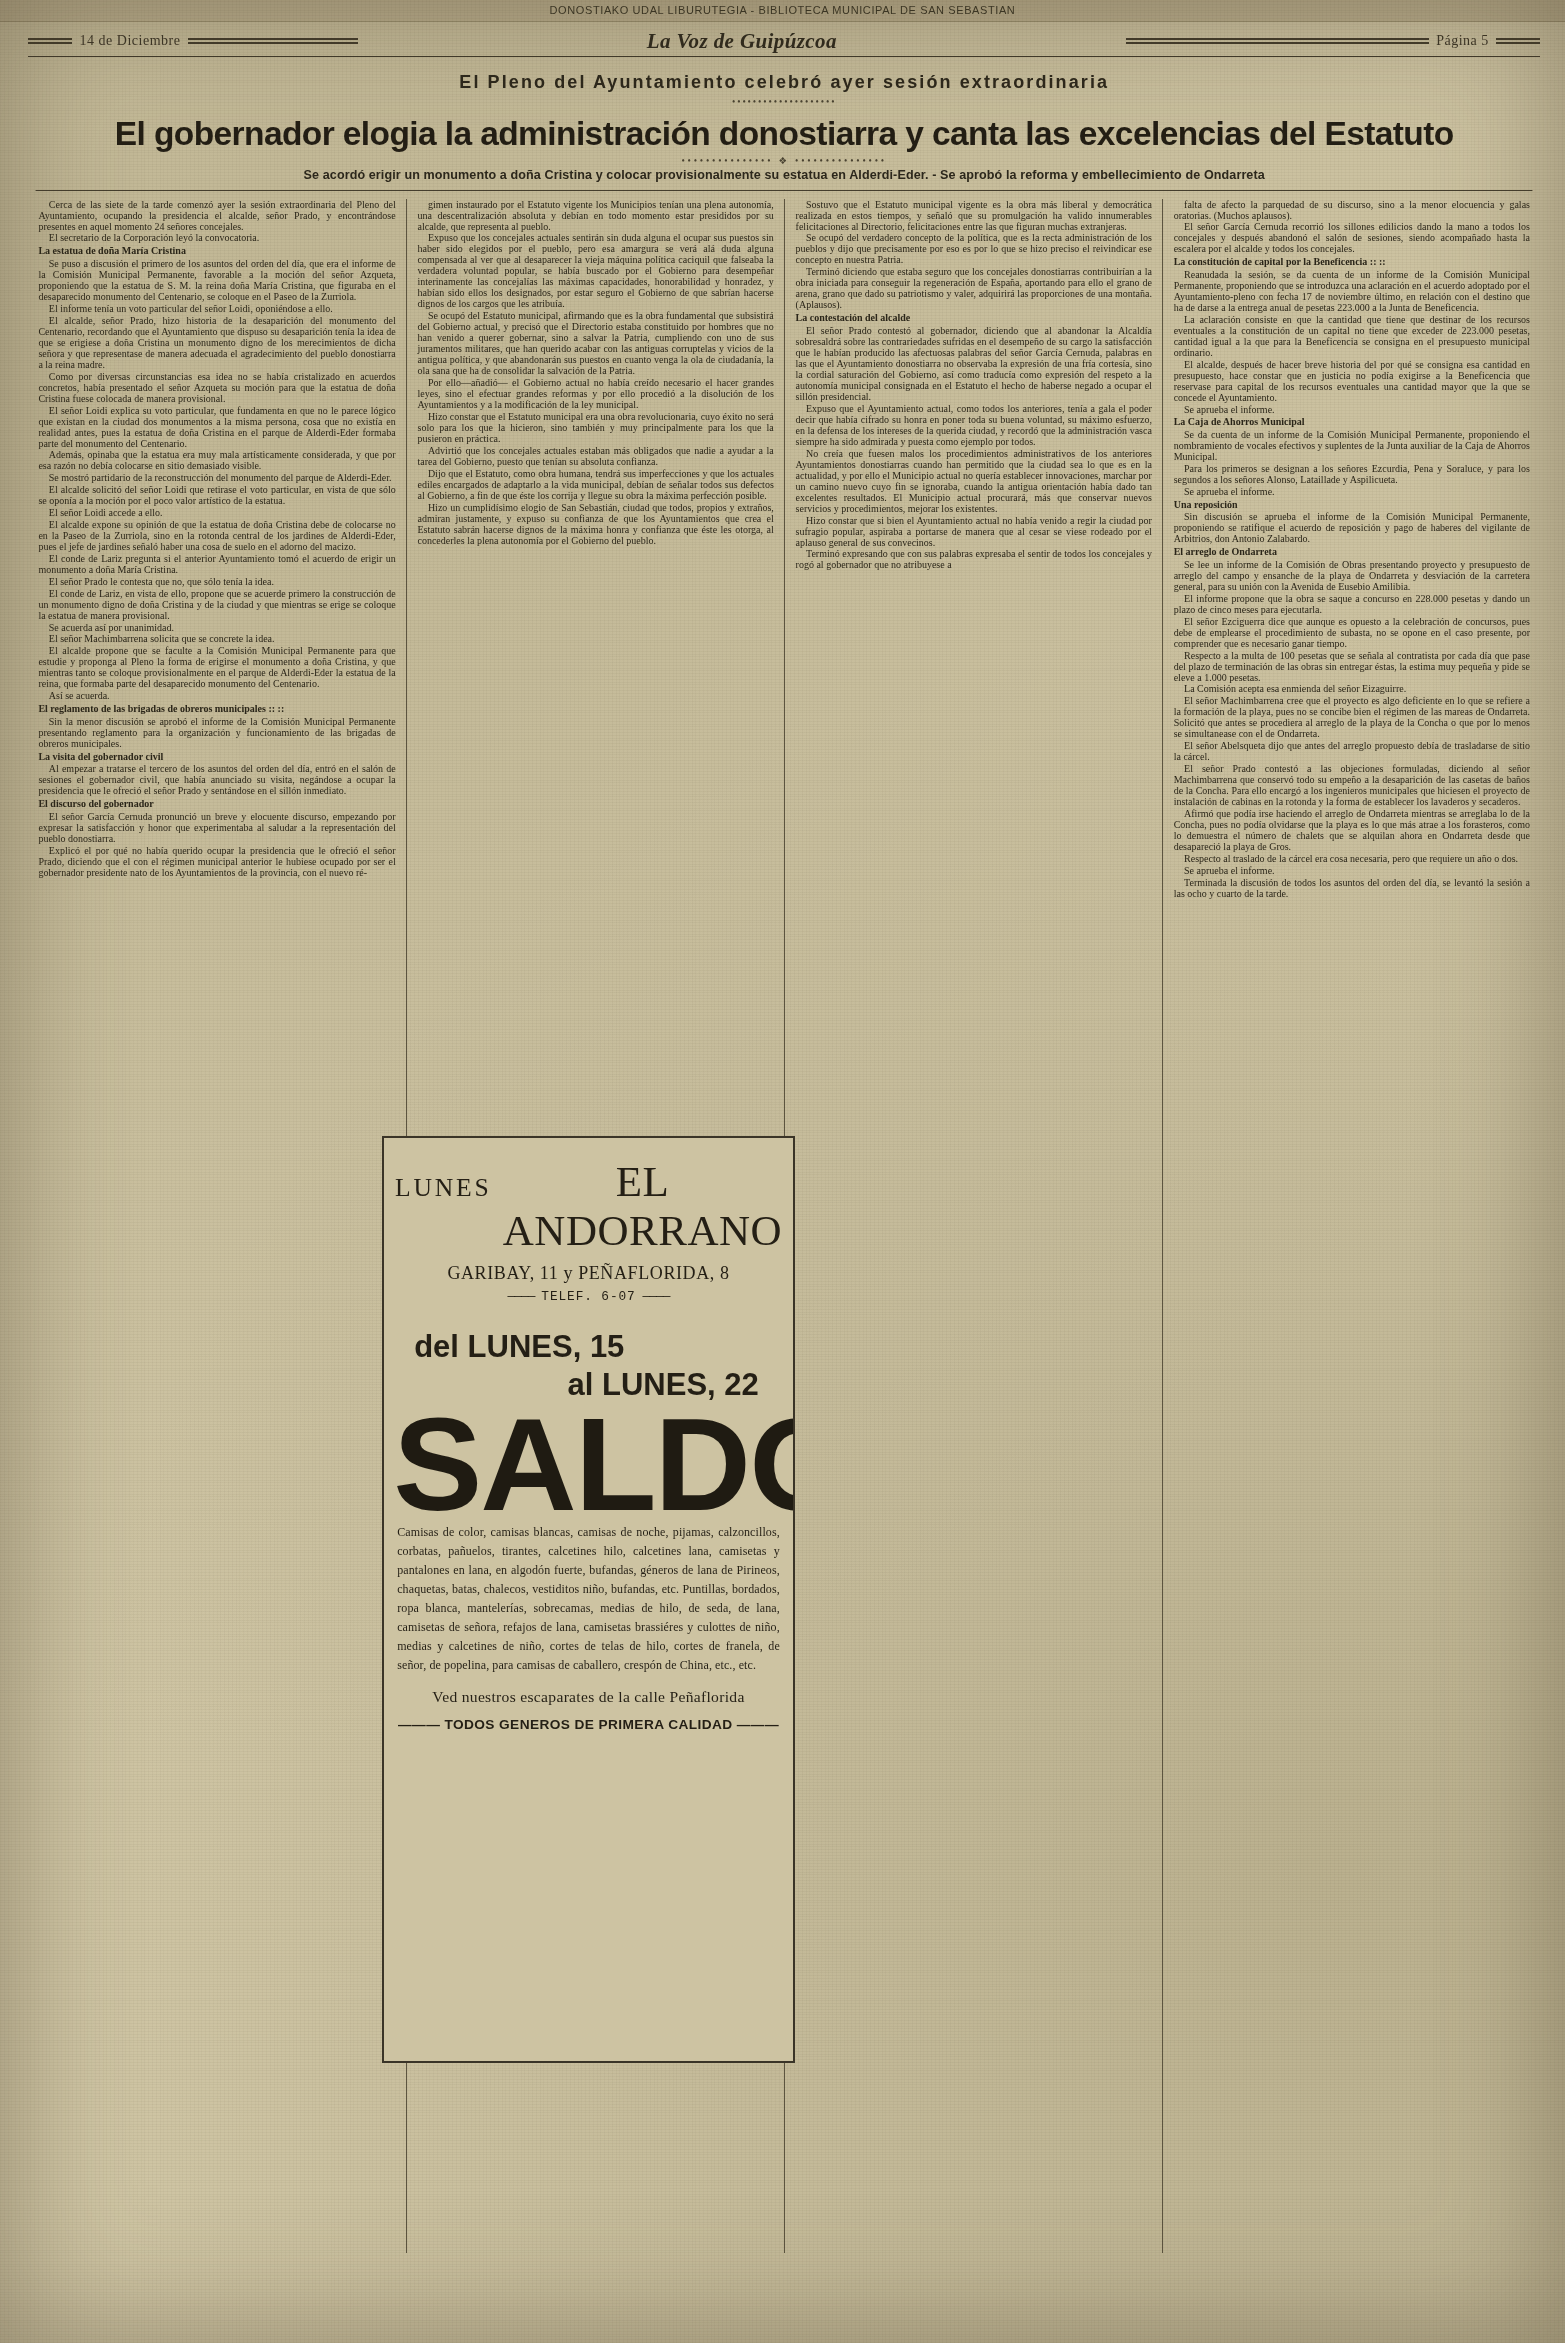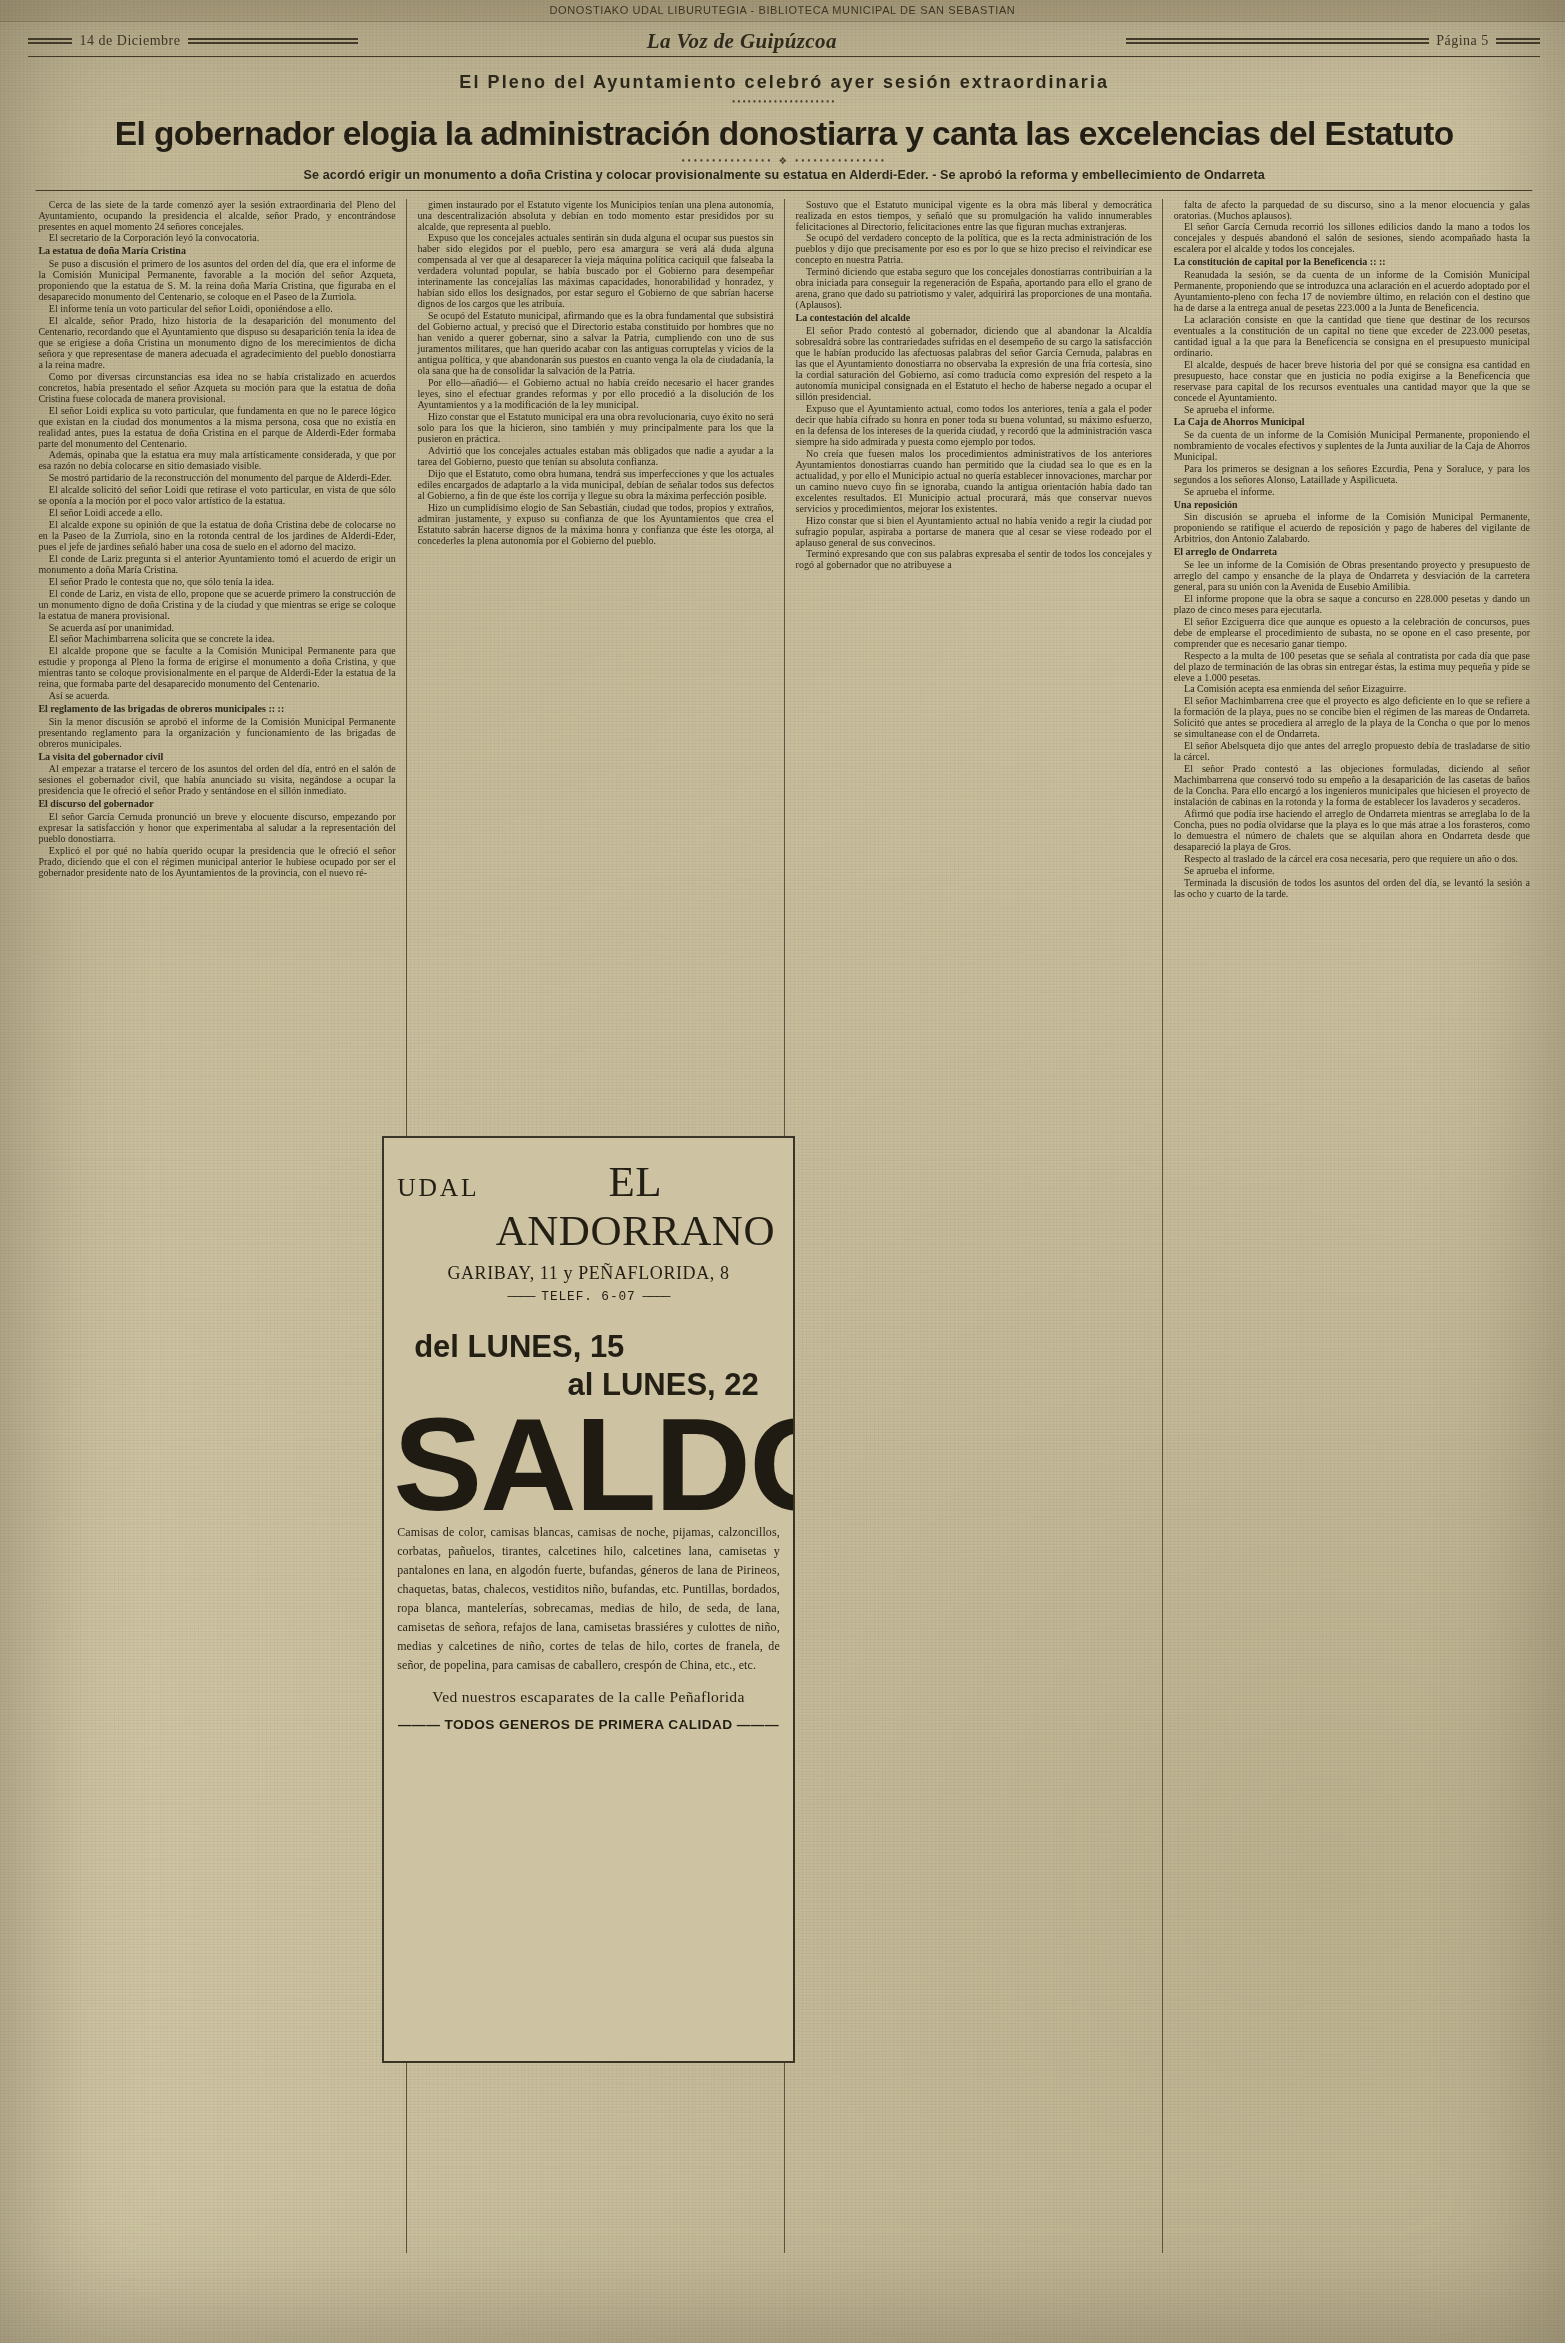--- a/index.html
+++ b/index.html
@@ -394,21 +394,21 @@
           <p>El señor Prado contestó a las objeciones formuladas, diciendo al señor Machimbarrena que conservó todo su empeño a la desaparición de las casetas de baños de la Concha. Para ello encargó a los ingenieros municipales que hiciesen el proyecto de instalación de cabinas en la rotonda y la forma de establecer los lavaderos y secaderos.</p>
           <p>Afirmó que podía irse haciendo el arreglo de Ondarreta mientras se arreglaba lo de la Concha, pues no podía olvidarse que la playa es lo que más atrae a los forasteros, como lo demuestra el número de chalets que se alquilan ahora en Ondarreta desde que desapareció la playa de Gros.</p>
           <p>Respecto al traslado de la cárcel era cosa necesaria, pero que requiere un año o dos.</p>
           <p>Se aprueba el informe.</p>
           <p>Terminada la discusión de todos los asuntos del orden del día, se levantó la sesión a las ocho y cuarto de la tarde.</p>
         </div>
     </div>
 
     <div class="adbox" style="z-index: 5;">
       <div class="ad-line1">
-        <span class="ad-casa">UDAL</span>
+        <span class="ad-casa">LUNES</span>
         <span class="ad-name">EL ANDORRANO</span>
       </div>
       <div class="ad-addr">GARIBAY, 11 y PEÑAFLORIDA, 8</div>
       <div class="ad-tel">TELEF. 6-07</div>
       <div class="ad-from">del LUNES, 15</div>
       <div class="ad-to">al LUNES, 22</div>
       <div class="ad-saldos">SALDOS</div>
       <div class="ad-body">Camisas de color, camisas blancas, camisas de noche, pijamas, calzoncillos, corbatas, pañuelos, tirantes, calcetines hilo, calcetines lana, camisetas y pantalones en lana, en algodón fuerte, bufandas, géneros de lana de Pirineos, chaquetas, batas, chalecos, vestiditos niño, bufandas, etc. Puntillas, bordados, ropa blanca, mantelerías, sobrecamas, medias de hilo, de seda, de lana, camisetas de señora, refajos de lana, camisetas brassiéres y culottes de niño, medias y calcetines de niño, cortes de telas de hilo, cortes de franela, de señor, de popelina, para camisas de caballero, crespón de China, etc., etc.</div>
       <div class="ad-ved">Ved nuestros escaparates de la calle Peñaflorida</div>
       <div class="ad-todos">TODOS GENEROS DE PRIMERA CALIDAD</div>

